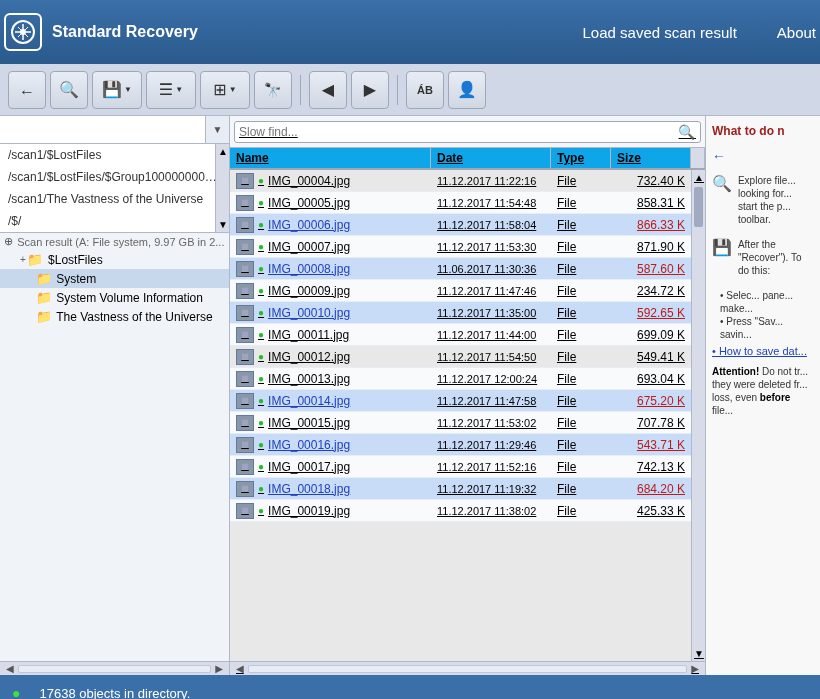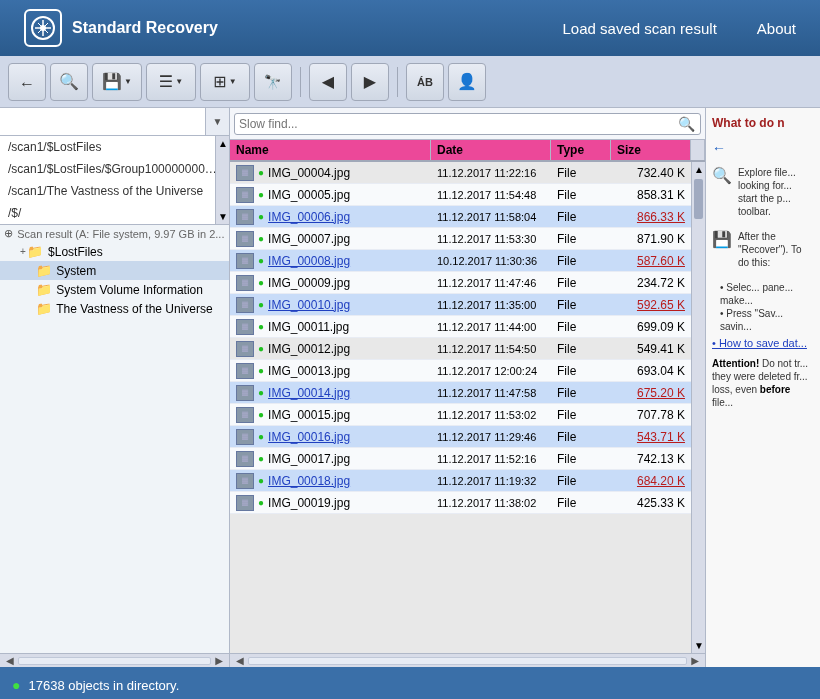--- a/index.html
+++ b/index.html
@@ -1,24 +1,24 @@
 <!DOCTYPE html>
 <html><head>
   <meta charset="utf-8">
   <style>
     * { box-sizing: border-box; margin: 0; padding: 0; font-family: Arial, sans-serif; }
     body { width: 820px; height: 699px; overflow: hidden; background: #e8e8e8; }
 
     
     .header {
       background: linear-gradient(180deg, #3a6fa8 0%, #2a5a8c 100%);
-      height: 56px;
-      display: flex;
-      align-items: center;
-      padding: 0 24px;
+      height: 64px;
+      display: flex;
+      align-items: center;
+      padding: 0 4px;
     }
     .header-logo {
       display: flex;
       align-items: center;
       gap: 10px;
       margin-right: auto;
     }
     .logo-icon {
       width: 38px; height: 38px;
       border: 2px solid #fff;
@@ -111,20 +111,21 @@
     .tree-icon { margin-right: 4px; font-size: 13px; }
     .folder-icon { color: #e8a020; }
     .expand-icon { color: #666; font-size: 10px; margin-right: 2px; cursor: pointer; }
 
     
     .file-panel {
       flex: 1;
       display: flex;
       flex-direction: column;
       overflow: hidden;
+      text-decoration: underline;
     }
     .file-toolbar {
       display: flex;
       align-items: center;
       height: 32px;
       border-bottom: 1px solid #b0b8c8;
       background: #f4f6fa;
       padding: 0 4px;
       gap: 4px;
     }
@@ -137,21 +138,21 @@
       background: #fff;
       padding: 2px 4px;
     }
     .search-box input {
       border: none; outline: none; background: transparent; font-size: 12px; flex: 1;
     }
     .search-icon-btn { cursor: pointer; font-size: 14px; color: #555; }
 
     .file-table-header {
       display: flex;
-      background: #ec4899;
+      background: #0ea5e9;
       border-bottom: 2px solid #a0a8b8;
       font-size: 12px;
       font-weight: bold;
     }
     .file-table-header div {
       padding: 3px 6px;
       border-right: 1px solid #b0b8c8;
       flex-shrink: 0;
     }
     .col-name { flex: 1; }
@@ -224,21 +225,21 @@
     
     .status-bar {
       height: 36px;
       background: #3a6fa8;
       display: flex;
       align-items: center;
       padding: 0 12px;
       gap: 8px;
     }
     .status-dot { color: #40e040; font-size: 14px; }
-    .status-text { color: #fff; font-size: 13px; }
+    .status-text { color: #fff; font-size: 13px; margin-left: 11px; }
 
     .path-dropdown-container {
       position: relative;
       display: flex;
       align-items: center;
       background: #fff;
       border-bottom: 1px solid #b0b8c8;
       height: 28px;
     }
     .path-input {
@@ -439,21 +440,21 @@
             <div class="file-cell size-cell">871.90 K</div>
           </div>
           <div class="file-row highlight">
             <div class="file-cell file-name-cell">
               <div class="file-thumb">
                 <span style="font-size:8px;color:#aac;">▦</span>
               </div>
               <span class="dot-green">●</span>
               <span class="file-name-text">IMG_00008.jpg</span>
             </div>
-            <div class="file-cell date-cell">10.12.2017 11:30:36</div>
+            <div class="file-cell date-cell">11.06.2017 11:30:36</div>
             <div class="file-cell type-cell">File</div>
             <div class="file-cell size-cell"><span class="size-highlight">587.60 K</span></div>
           </div>
           <div class="file-row alt">
             <div class="file-cell file-name-cell">
               <div class="file-thumb">
                 <span style="font-size:8px;color:#aac;">▦</span>
               </div>
               <span class="dot-green">●</span>
               <span class="file-name-text plain">IMG_00009.jpg</span>

